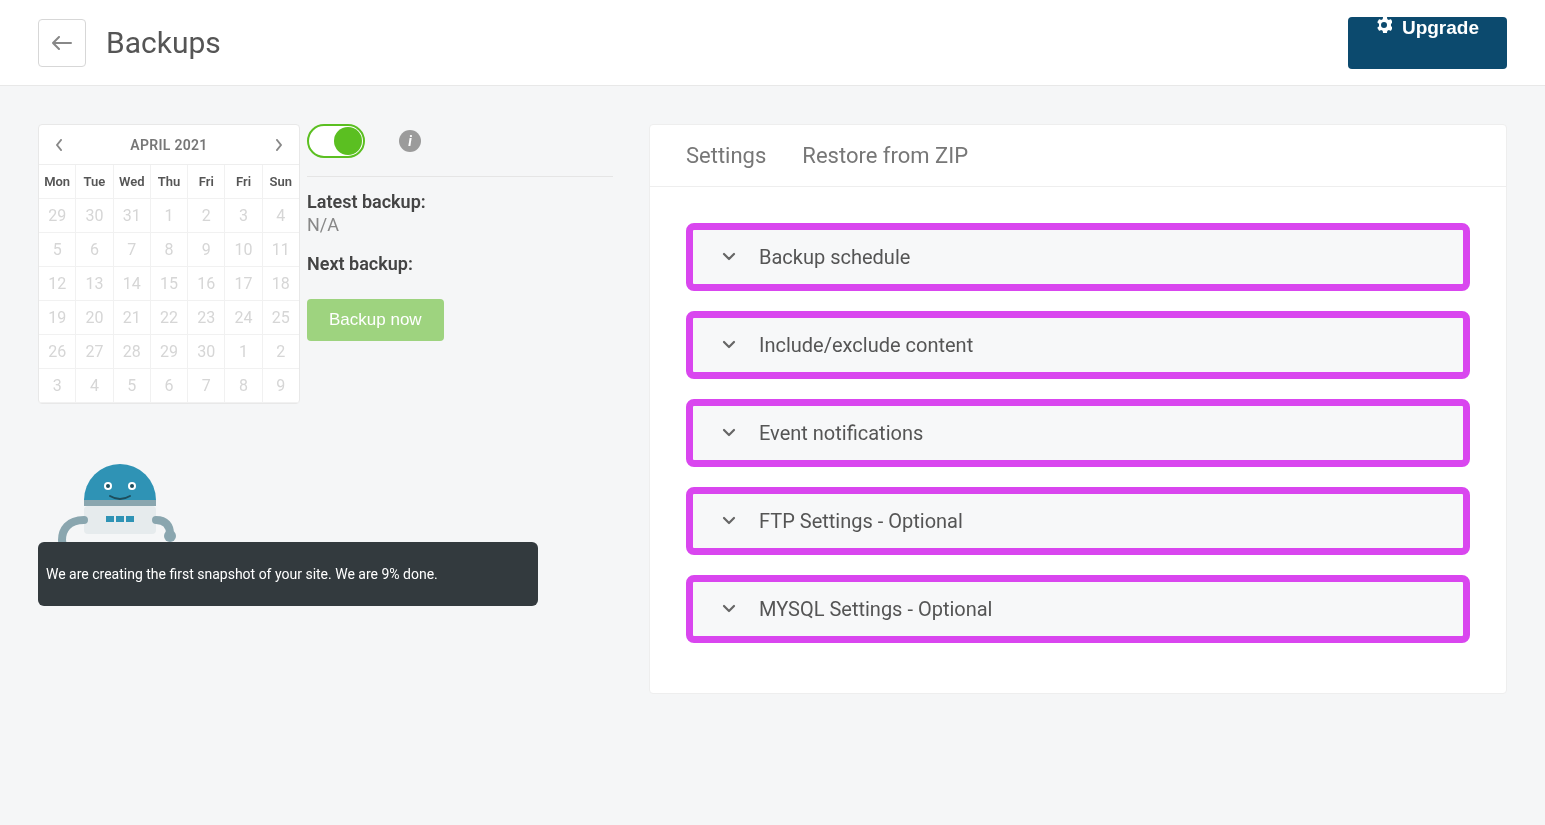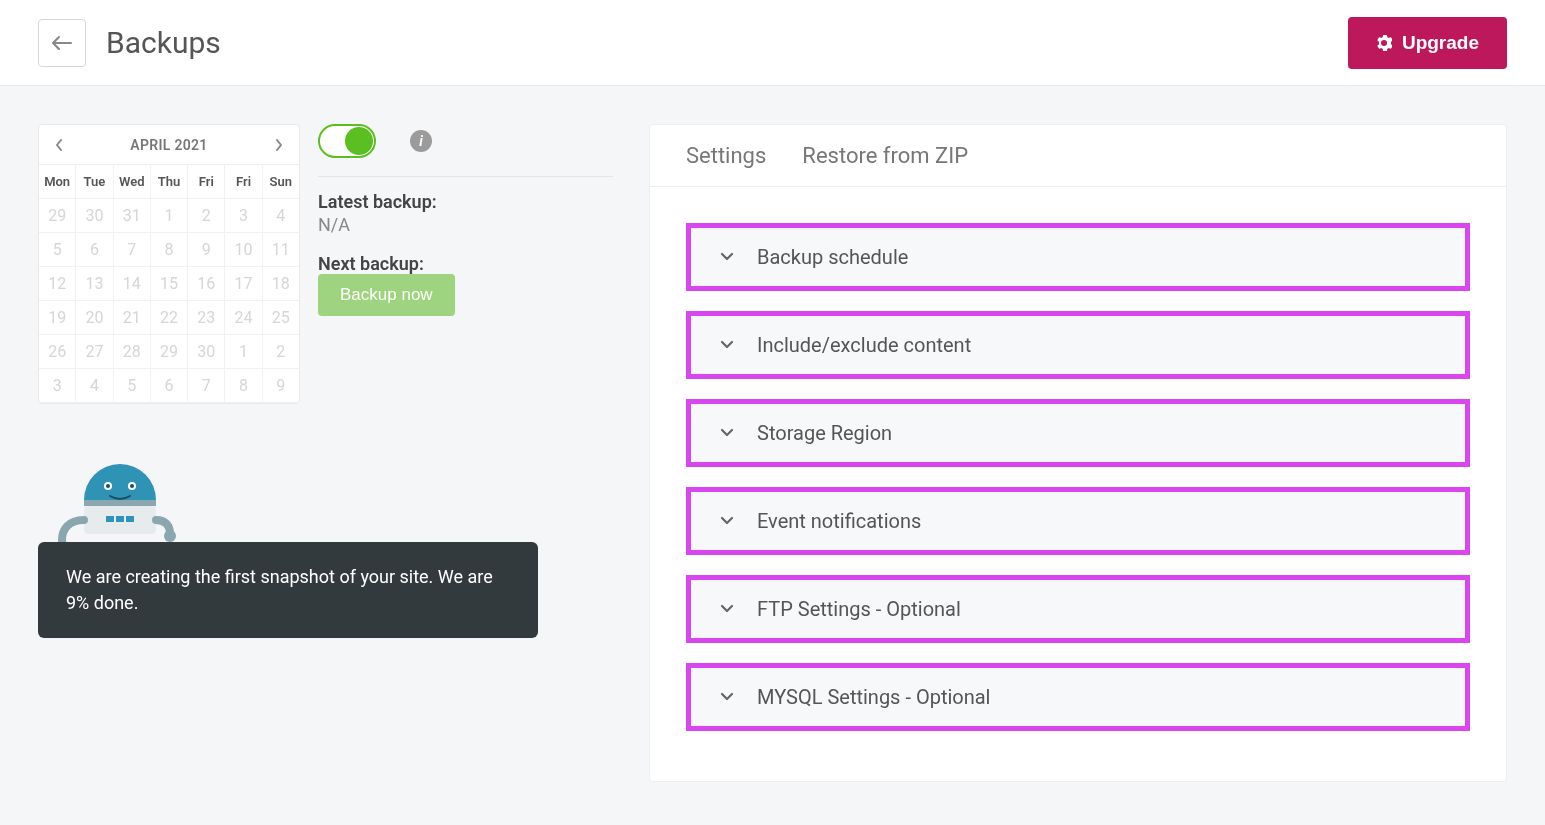--- a/index.html
+++ b/index.html
@@ -2,50 +2,50 @@
 <html><head>
   <meta charset="utf-8">
   <style>
     * { margin: 0; padding: 0; box-sizing: border-box; }
     body { font-family: -apple-system, BlinkMacSystemFont, "Segoe UI", Roboto, "Helvetica Neue", Arial, sans-serif; background: #f5f6f7; color: #555; width: 1545px; }
     .topbar { height: 86px; background: #fff; border-bottom: 1px solid #e8e8e8; display: flex; align-items: center; padding: 0 38px; justify-content: space-between; }
     .topbar-left { display: flex; align-items: center; gap: 20px; }
     .back-btn { width: 48px; height: 48px; border: 1px solid #d7d7d7; border-radius: 4px; background: #fff; display: flex; align-items: center; justify-content: center; cursor: pointer; }
     .back-btn svg { fill: #888; }
     .page-title { font-size: 30px; font-weight: 400; color: #555; }
-    .upgrade-btn { background: #be185d; color: #fff; border: none; border-radius: 4px; height: 52px; padding: 0 28px; font-size: 19px; font-weight: 600; display: flex; align-items: center; gap: 10px; cursor: pointer; }
+    .upgrade-btn { background: #0c4a6e; color: #fff; border: none; border-radius: 4px; height: 52px; padding: 0 28px; font-size: 19px; font-weight: 600; display: flex; gap: 10px; cursor: pointer; }
     .upgrade-btn svg { fill: #fff; }
     .main { display: flex; padding: 38px; gap: 0; align-items: flex-start; }
     .left-col { width: 575px; flex-shrink: 0; }
-    .left-top { display: flex; gap: 18px; align-items: flex-start; }
+    .left-top { display: flex; gap: 7px; align-items: flex-start; }
     .calendar { background: #fff; border: 1px solid #e8e8e8; border-radius: 4px; width: 262px; font-size: 14px; }
     .cal-head { display: flex; align-items: center; justify-content: space-between; height: 40px; padding: 0 12px; border-bottom: 1px solid #eee; }
     .cal-head .month { font-weight: 600; color: #777; letter-spacing: .3px; font-size: 14px; }
     .cal-arrow { width: 16px; height: 16px; display: flex; align-items: center; justify-content: center; cursor: pointer; color: #888; }
     .cal-row { display: flex; }
     .cal-cell { flex: 1; height: 34px; display: flex; align-items: center; justify-content: center; border-right: 1px solid #f1f1f1; border-bottom: 1px solid #f1f1f1; text-align: right; }
     .cal-cell:last-child { border-right: none; }
     .cal-dow { font-size: 13px; font-weight: 600; color: #555; }
     .cal-day { color: #d6d6d6; font-size: 16px; }
     .status-col { flex: 1; min-width: 0; }
     .toggle-row { display: flex; align-items: center; gap: 34px; border-bottom: 1px solid #e5e5e5; padding-bottom: 18px; margin-bottom: 14px; }
     .toggle { width: 58px; height: 34px; border-radius: 18px; background: #fff; border: 2px solid #5bbf21; position: relative; display: inline-block; cursor: pointer; }
     .toggle .knob { width: 28px; height: 28px; border-radius: 50%; background: #5bbf21; position: absolute; top: 1px; right: 1px; }
     .info-icon { width: 22px; height: 22px; border-radius: 50%; background: #9b9b9b; color: #fff; display: flex; align-items: center; justify-content: center; font-weight: 700; font-style: italic; font-size: 14px; }
     .stat-label { font-size: 18px; font-weight: 600; color: #444; margin-top: 8px; }
     .stat-value { font-size: 18px; color: #888; margin-top: 2px; }
-    .backup-now { margin-top: 0; background: #9ed37f; color: #fff; border: none; border-radius: 4px; height: 42px; padding: 0 22px; font-size: 17px; font-weight: 500; cursor: pointer; }
+    .backup-now { margin-top: 25px; background: #9ed37f; color: #fff; border: none; border-radius: 4px; height: 42px; padding: 0 22px; font-size: 17px; font-weight: 500; cursor: pointer; }
     .robot-wrap { margin-top: 54px; position: relative; width: 500px; }
     .robot { width: 120px; height: 100px; position: relative; margin-left: 18px; }
-    .tip-box { background: #333a3e; color: #fff; border-radius: 6px; padding: 22px 28px; font-size: 18px; line-height: 1.45; max-width: 500px; margin-top: -16px; position: relative; z-index: 2; }
+    .tip-box { background: #333a3e; color: #fff; border-radius: 6px; padding: 22px 8px; font-size: 14px; line-height: 1.45; max-width: 500px; margin-top: -16px; position: relative; z-index: 2; }
     .right-panel { flex: 1; background: #fff; border: 1px solid #eee; border-radius: 4px; margin-left: 36px; padding-bottom: 30px; }
     .tabs { display: flex; gap: 36px; padding: 18px 36px; border-bottom: 1px solid #eee; }
     .tab { font-size: 22px; color: #777; cursor: pointer; }
     .panels { padding: 36px 36px 0; }
-    .accordion { background: #f7f8f9; border: 5px solid #d946ef; border-radius: 0; height: 68px; display: flex; align-items: center; gap: 22px; padding: 0 28px; margin-bottom: 20px; cursor: pointer; }
+    .accordion { background: #f7f8f9; border: 7px solid #d946ef; border-radius: 8px; height: 68px; display: flex; align-items: center; gap: 22px; padding: 0 28px; margin-bottom: 20px; cursor: pointer; }
     .accordion .chev { width: 16px; height: 16px; color: #666; display: flex; align-items: center; justify-content: center; }
     .accordion .label { font-size: 20px; color: #555; }
   </style>
 </head>
 <body>
 
 <div class="topbar">
   <div class="topbar-left">
     <button class="back-btn">
       <svg width="20" height="14" viewBox="0 0 20 14">
@@ -205,28 +205,20 @@
             </svg>
           </span>
           <span class="label">Include/exclude content</span>
         </div>
         <div class="accordion">
           <span class="chev">
             <svg width="14" height="10" viewBox="0 0 14 10">
               <path d="M2 2l5 5 5-5" stroke="#666" stroke-width="2.2" fill="none" stroke-linecap="round" stroke-linejoin="round"></path>
             </svg>
           </span>
-          <span class="label">Storage Region</span>
-        </div>
-        <div class="accordion">
-          <span class="chev">
-            <svg width="14" height="10" viewBox="0 0 14 10">
-              <path d="M2 2l5 5 5-5" stroke="#666" stroke-width="2.2" fill="none" stroke-linecap="round" stroke-linejoin="round"></path>
-            </svg>
-          </span>
           <span class="label">Event notifications</span>
         </div>
         <div class="accordion">
           <span class="chev">
             <svg width="14" height="10" viewBox="0 0 14 10">
               <path d="M2 2l5 5 5-5" stroke="#666" stroke-width="2.2" fill="none" stroke-linecap="round" stroke-linejoin="round"></path>
             </svg>
           </span>
           <span class="label">FTP Settings - Optional</span>
         </div>

